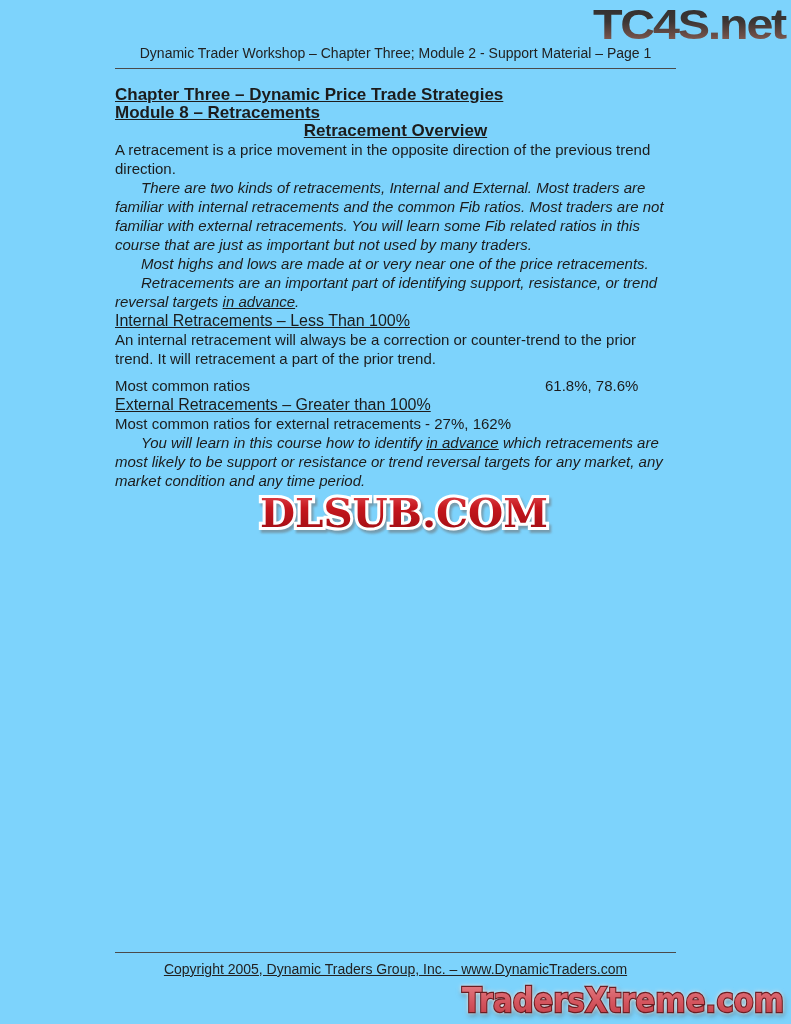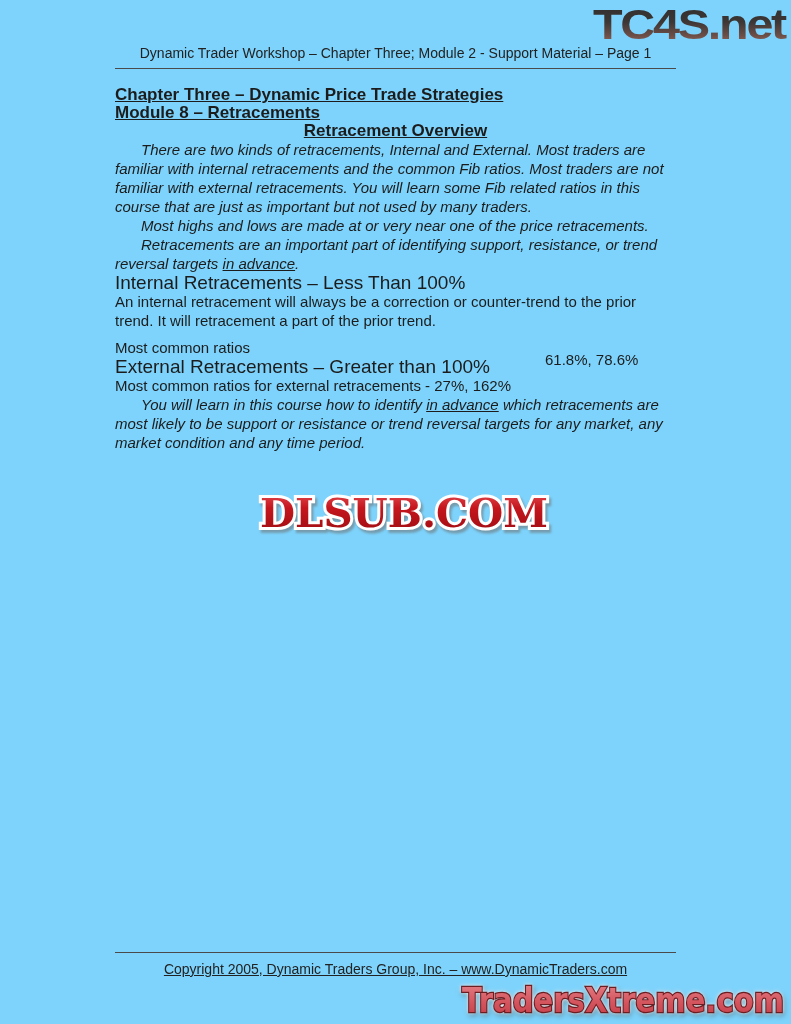--- a/index.html
+++ b/index.html
@@ -22,30 +22,30 @@
     position:absolute;left:115px;top:68px;width:561px;height:0;
     border-top:1.5px solid #4a4a4a;
   }
   
   .content{
     position:absolute;left:115px;top:86px;width:561px;
     font-size:15px;line-height:19px;
   }
   .content p{margin:0;}
   .h-bold{font-weight:bold;font-size:17px;line-height:18px;margin:0;text-decoration:underline;}
-  .h-underline{font-size:19px;line-height:19px;margin:0;}
+  .h-underline{font-size:16px;line-height:19px;margin:0;text-decoration:underline;}
   .mt10{margin-top:10px;} .mt40{margin-top:40px;text-align:center;} .mt9{margin-top:9px;}
   .mt7{margin-top:7px;} .mt12{margin-top:12px;} .mt36{margin-top:36px;}
   .mt8{margin-top:8px;}
   .indent{text-indent:26px;font-style:italic;}
   .u{text-decoration:underline;margin-top:17px;}
   
   .ratios-line{position:relative;height:19px;margin-top:8px;}
   .ratios-prefix{position:absolute;left:0;top:0;white-space:nowrap;}
-  .ratios-suffix{position:absolute;left:430px;top:12px;white-space:nowrap;}
+  .ratios-suffix{position:absolute;left:430px;top:0;white-space:nowrap;}
   
   .dlsub-watermark{
     position:absolute;left:252px;top:484px;width:304px;height:58px;
     filter:drop-shadow(2px 3px 1px rgba(110,110,110,0.55));
   }
   
   .footer-rule{
     position:absolute;left:115px;top:952px;width:561px;height:0;
     border-top:1.5px solid #4a4a4a;
   }
@@ -76,20 +76,21 @@
   </svg>
 
   <div class="header-title">Dynamic Trader Workshop – Chapter Three; Module 2 - Support Material – Page 1</div>
   <div class="header-rule"></div>
 
   <div class="content">
     <p class="h-bold mt10">Chapter Three – Dynamic Price Trade Strategies</p>
     <p class="h-bold mt10">Module 8 – Retracements</p>
 
     <p class="h-bold mt40">Retracement Overview</p>
+    <p class="mt9">A retracement is a price movement in the opposite direction of the previous trend direction.</p>
     <p class="mt7 indent">There are two kinds of retracements, Internal and External. Most traders are familiar with internal retracements and the common Fib ratios. Most traders are not familiar with external retracements. You will learn some Fib related ratios in this course that are just as important but not used by many traders.</p>
     <p class="mt12 indent">Most highs and lows are made at or very near one of the price retracements.</p>
     <p class="mt7 indent"><span>Retracements are an important part of identifying support, resistance, or trend reversal targets </span><span class="u">in advance</span><span>.</span></p>
 
     <p class="h-underline mt36">Internal Retracements – Less Than 100%</p>
     <p class="mt9">An internal retracement will always be a correction or counter-trend to the prior trend. It will retracement a part of the prior trend.</p>
     <div class="ratios-line">
       <span class="ratios-prefix">Most common ratios</span>
       <span class="ratios-suffix">61.8%, 78.6%</span>
     </div>

